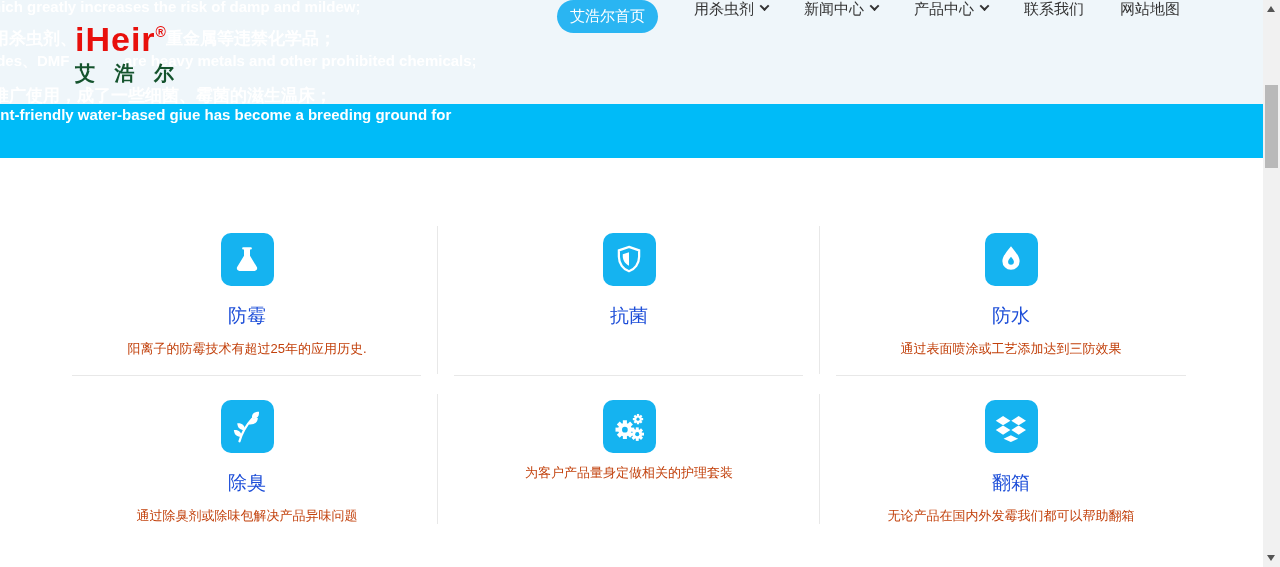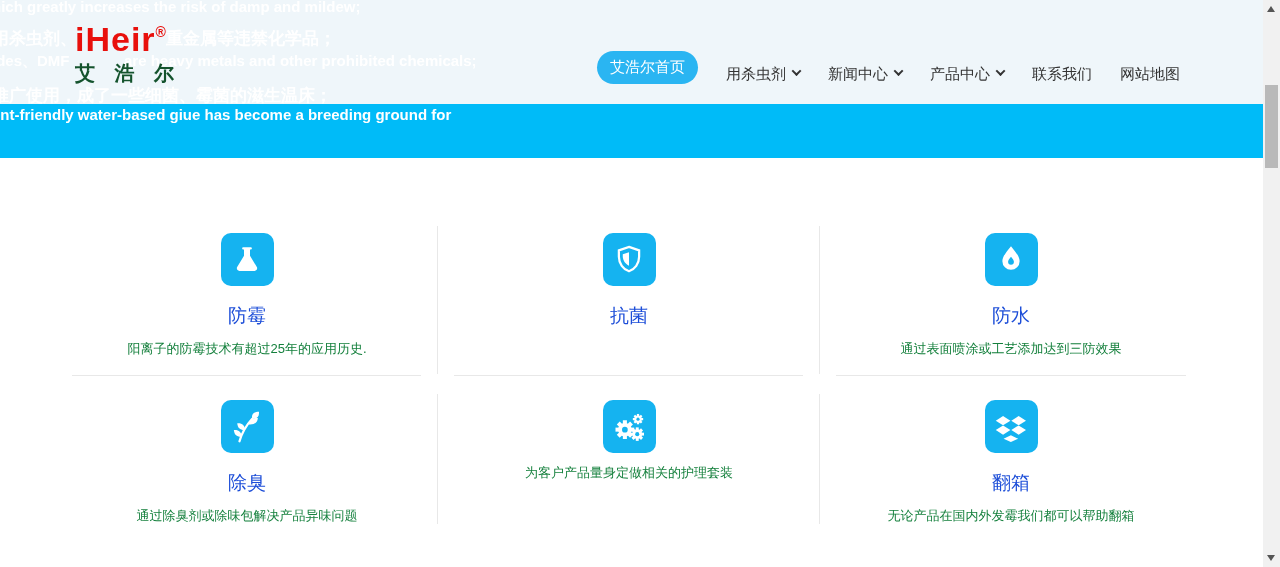--- a/index.html
+++ b/index.html
@@ -35,21 +35,21 @@
     letter-spacing:1px;
   }
   .logo-reg { font-size:14px; vertical-align:14px; font-weight:bold; }
   .logo-cn {
     color:#14532d; font-size:20px; font-weight:bold; letter-spacing:7px;
     margin-top:3px;
   }
 
   .nav {
     position:absolute; right:83px; top:0; height:84px; z-index:6;
-    display:flex; align-items:flex-end; gap:28px;
+    display:flex; align-items:flex-start; gap:36px;
   }
   .nav-pill {
     background:#2ab5f2; color:#fff; font-size:15px;
     padding:7px 13px; border-radius:17px; cursor:pointer; white-space:nowrap;
   }
   .nav-item {
     font-size:15px; color:#333; cursor:pointer; white-space:nowrap;
     display:flex; align-items:center;
   }
   .chev {
@@ -74,21 +74,21 @@
   .cards-row { position:absolute; left:0; width:1146px; display:flex; }
   .row-1 { top:0; }
   .row-2 { top:167px; }
   .card { width:382px; text-align:center; cursor:pointer; }
   .tile {
     width:53px; height:53px; border-radius:10px; background:#15b3f0;
     margin:9px auto 0 auto; display:flex; align-items:center; justify-content:center;
   }
   .tile svg { width:36px; height:36px; display:block; }
   .card-title { margin-top:17px; font-size:19px; color:#1d4ed8; }
-  .card-desc  { margin-top:11px; font-size:13px; color:#15803d; }
+  .card-desc  { margin-top:11px; font-size:13px; color:#c2410c; }
 
   .vdiv { position:absolute; width:1px; background:#e8e8e8; }
   .v1a { left:381px; top:2px;   height:148px; }
   .v2a { left:763px; top:2px;   height:148px; }
   .v1b { left:381px; top:170px; height:130px; }
   .v2b { left:763px; top:170px; height:130px; }
   .hseg { position:absolute; top:151px; height:1px; background:#e8e8e8; }
   .h1 { left:16px;  width:349px; }
   .h2 { left:398px; width:349px; }
   .h3 { left:780px; width:350px; }

